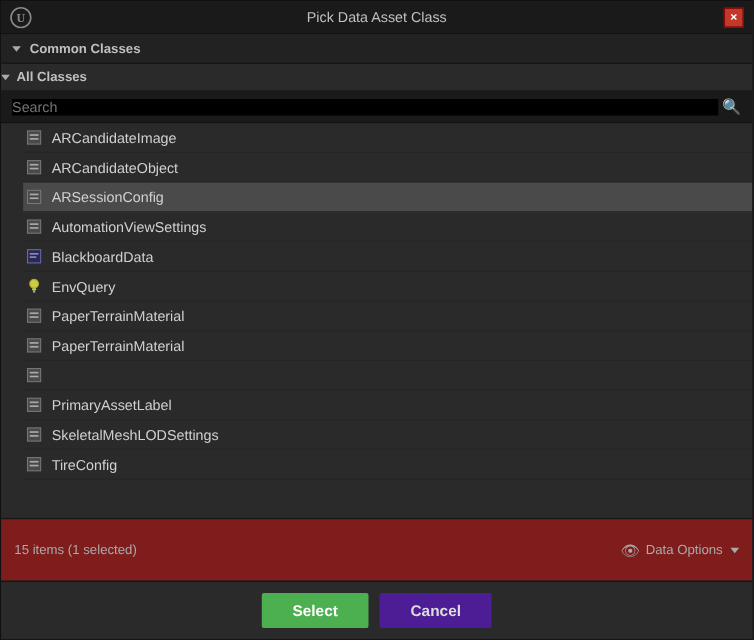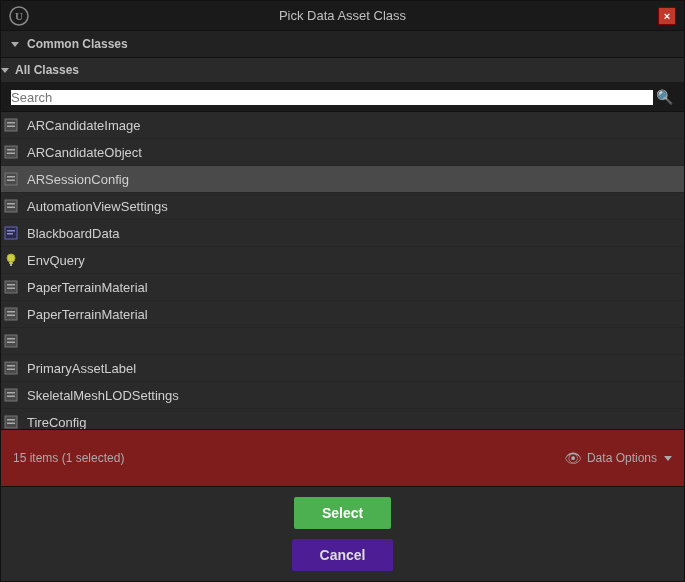--- a/index.html
+++ b/index.html
@@ -130,21 +130,21 @@
       border: none;
       padding: 6px 10px;
       display: flex;
       align-items: center;
       flex-shrink: 0;
       border-bottom: 1px solid #111;
     }
 
     .search-input {
       flex: 1;
-      background: #ffffff;
+      background: #000000;
       border: none;
       color: #888;
       font-size: 13px;
       outline: none;
     }
 
     .search-icon {
       color: #888;
       font-size: 14px;
       margin-left: 4px;
@@ -170,20 +170,21 @@
       border: 1px solid #333;
     }
 
     .list-item {
       display: flex;
       align-items: center;
       gap: 8px;
       padding: 5px 2px;
       cursor: pointer;
       border-bottom: 1px solid #252525;
+      margin-left: 20px;
     }
 
     .list-item.selected {
       background: #4a4a4a;
     }
 
     .item-icon {
       width: 16px;
       height: 16px;
       flex-shrink: 0;
@@ -227,28 +228,27 @@
 
     .view-options-caret {
       border-left: 4px solid transparent;
       border-right: 4px solid transparent;
       border-top: 5px solid #aaa;
       margin-left: 2px;
     }
 
     .button-bar {
       background: #2a2a2a;
-      padding: 10px 14px;
-      display: flex;
-      align-items: center;
-      justify-content: flex-start;
+      padding: 10px 28px;
+      display: flex;
+      align-items: center;
+      justify-content: center;
       gap: 10px;
       flex-shrink: 0;
       border-top: 1px solid #111;
-      flex-direction: column;
     }
 
     .btn {
       padding: 8px 28px;
       font-size: 14px;
       font-weight: 600;
       border: none;
       cursor: pointer;
       border-radius: 2px;
     }

